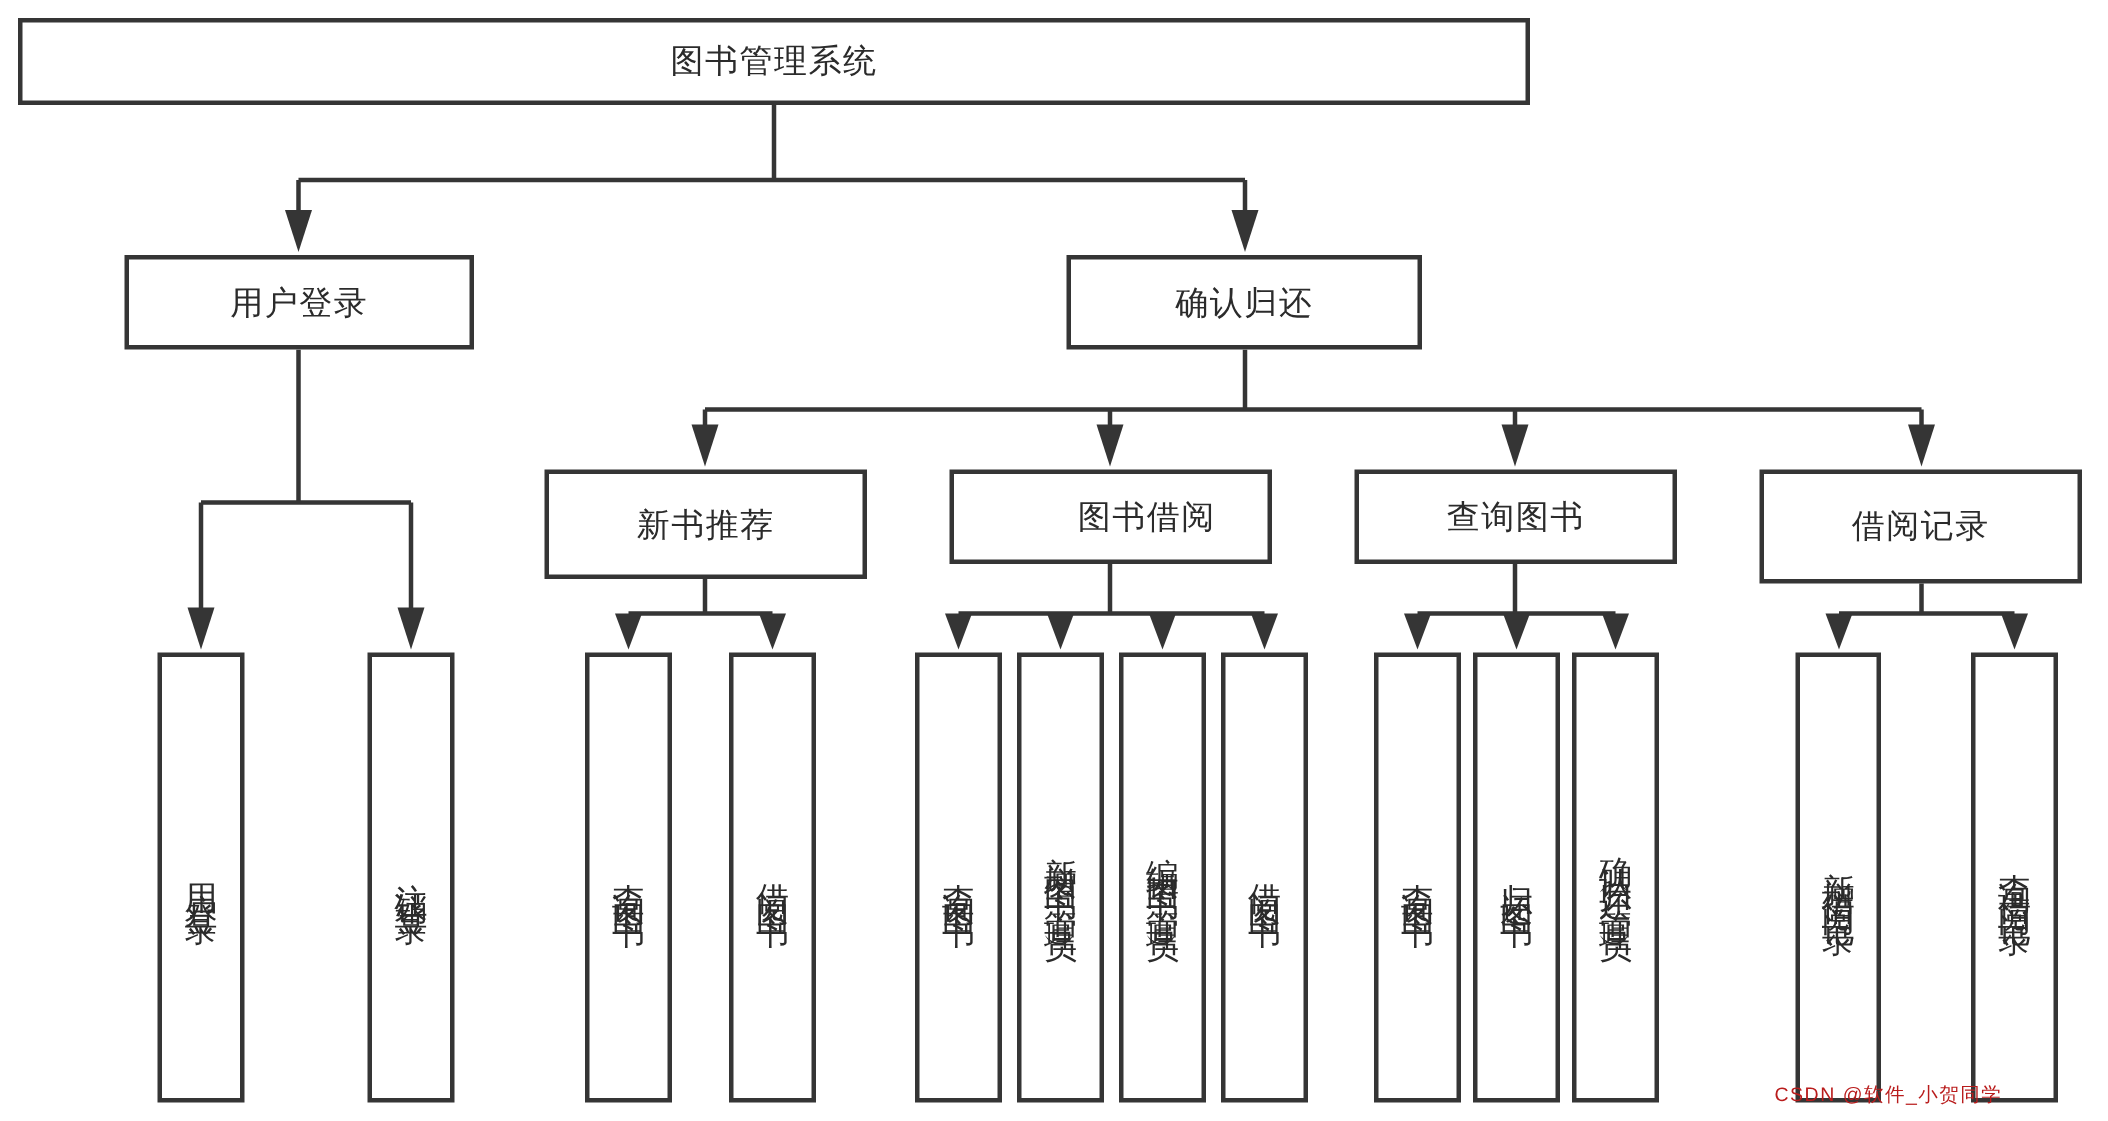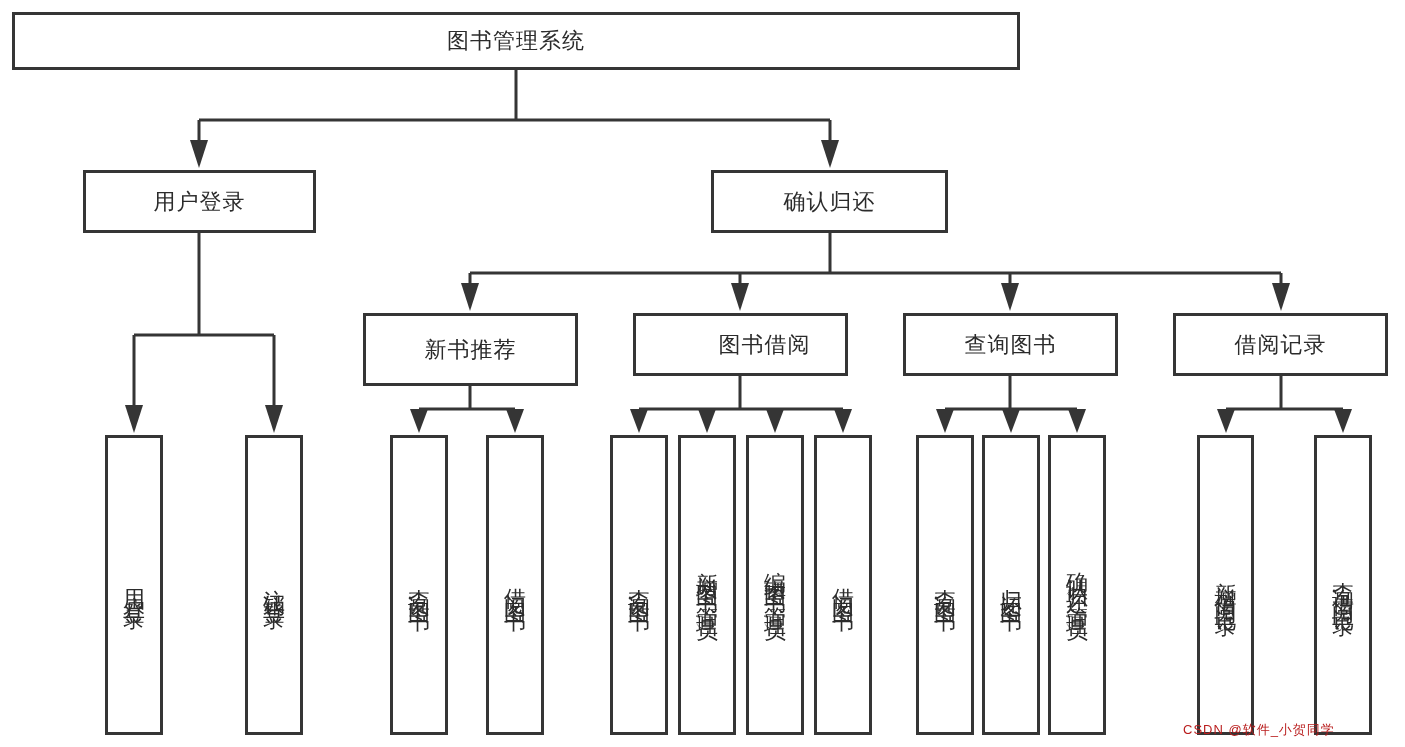--- a/index.html
+++ b/index.html
@@ -106,21 +106,21 @@
   </svg>
 
   <div class="node h" style="left:12px; top:12px; width:1008px; height:58px;">图书管理系统</div>
 
   <div class="node h" style="left:83px; top:170px; width:233px; height:63px;">用户登录</div>
   <div class="node h" style="left:711px; top:170px; width:237px; height:63px;">确认归还</div>
 
   <div class="node h" style="left:363px; top:313px; width:215px; height:73px;">新书推荐</div>
   <div class="node h" style="left:633px; top:313px; width:215px; height:63px;padding-left:48px;">图书借阅</div>
   <div class="node h" style="left:903px; top:313px; width:215px; height:63px;">查询图书</div>
-  <div class="node h" style="left:1173px; top:313px; width:215px; height:63px;">借阅记录</div>
+  <div class="node h" style="left:1173px; top:313px; width:215px; height:76px;">借阅记录</div>
 
   <div class="node v" style="left:105px; top:435px; width:58px; height:300px;">用户登录</div>
   <div class="node v" style="left:245px; top:435px; width:58px; height:300px;">注销登录</div>
 
   <div class="node v" style="left:390px; top:435px; width:58px; height:300px;">查询图书</div>
   <div class="node v" style="left:486px; top:435px; width:58px; height:300px;">借阅图书</div>
 
   <div class="node v" style="left:610px; top:435px; width:58px; height:300px;">查询图书</div>
   <div class="node v" style="left:678px; top:435px; width:58px; height:300px;">新增图书（管理员）</div>
   <div class="node v" style="left:746px; top:435px; width:58px; height:300px;">编辑图书（管理员）</div>

